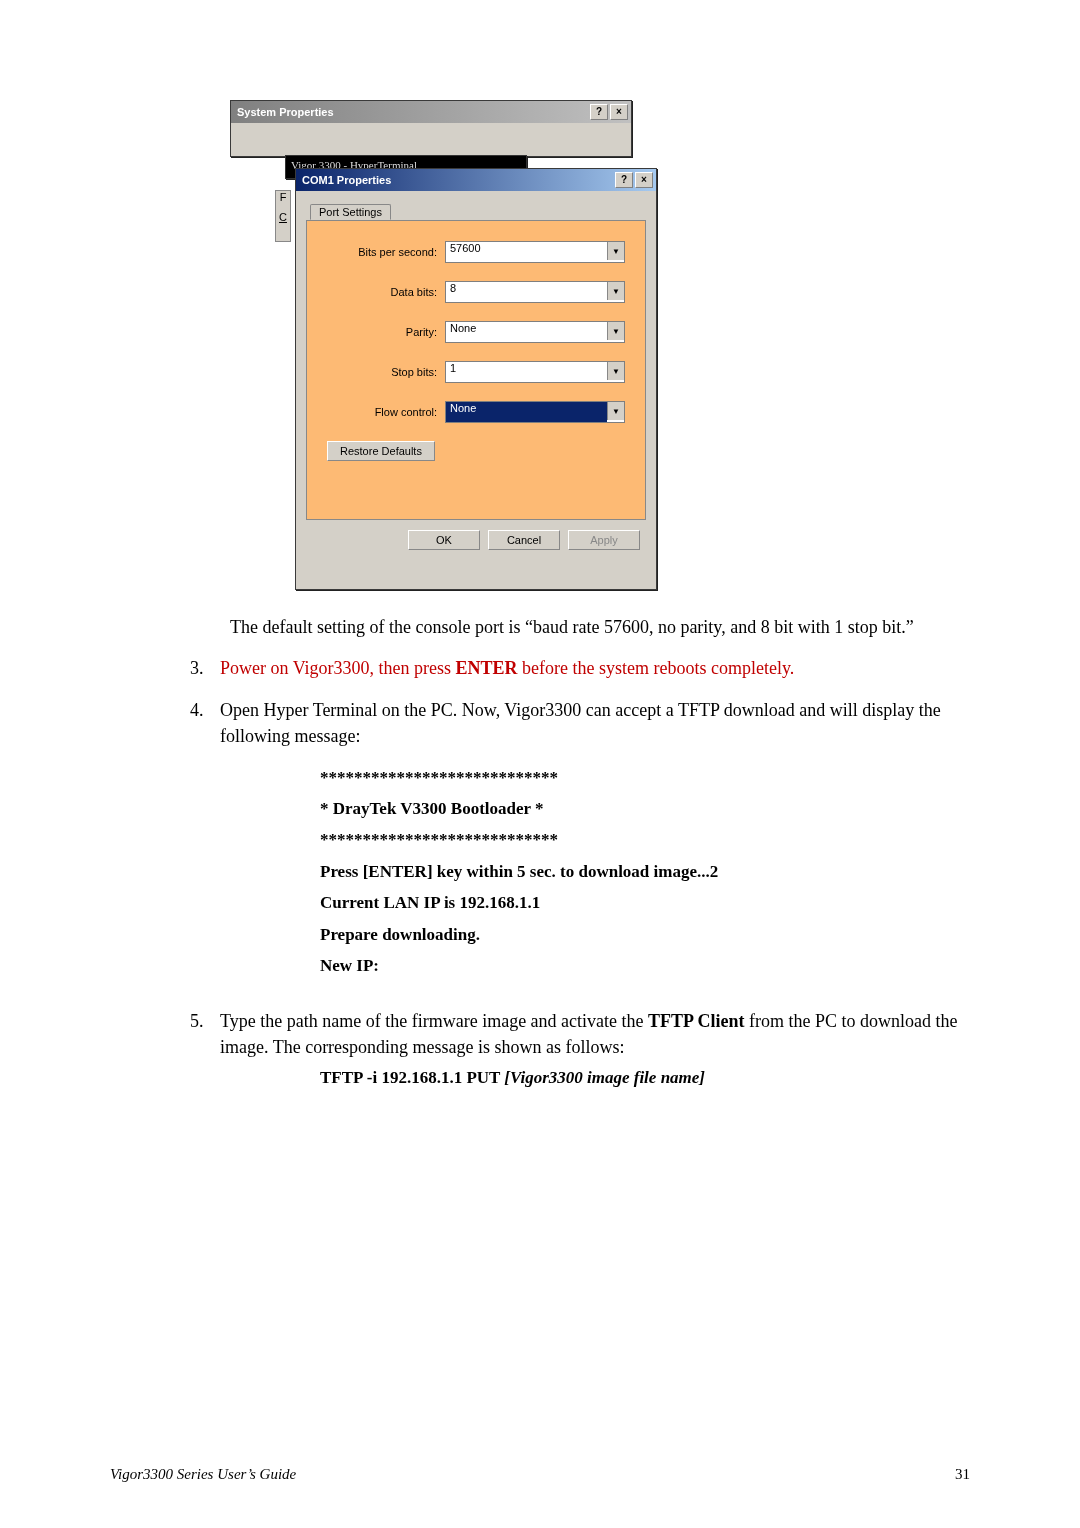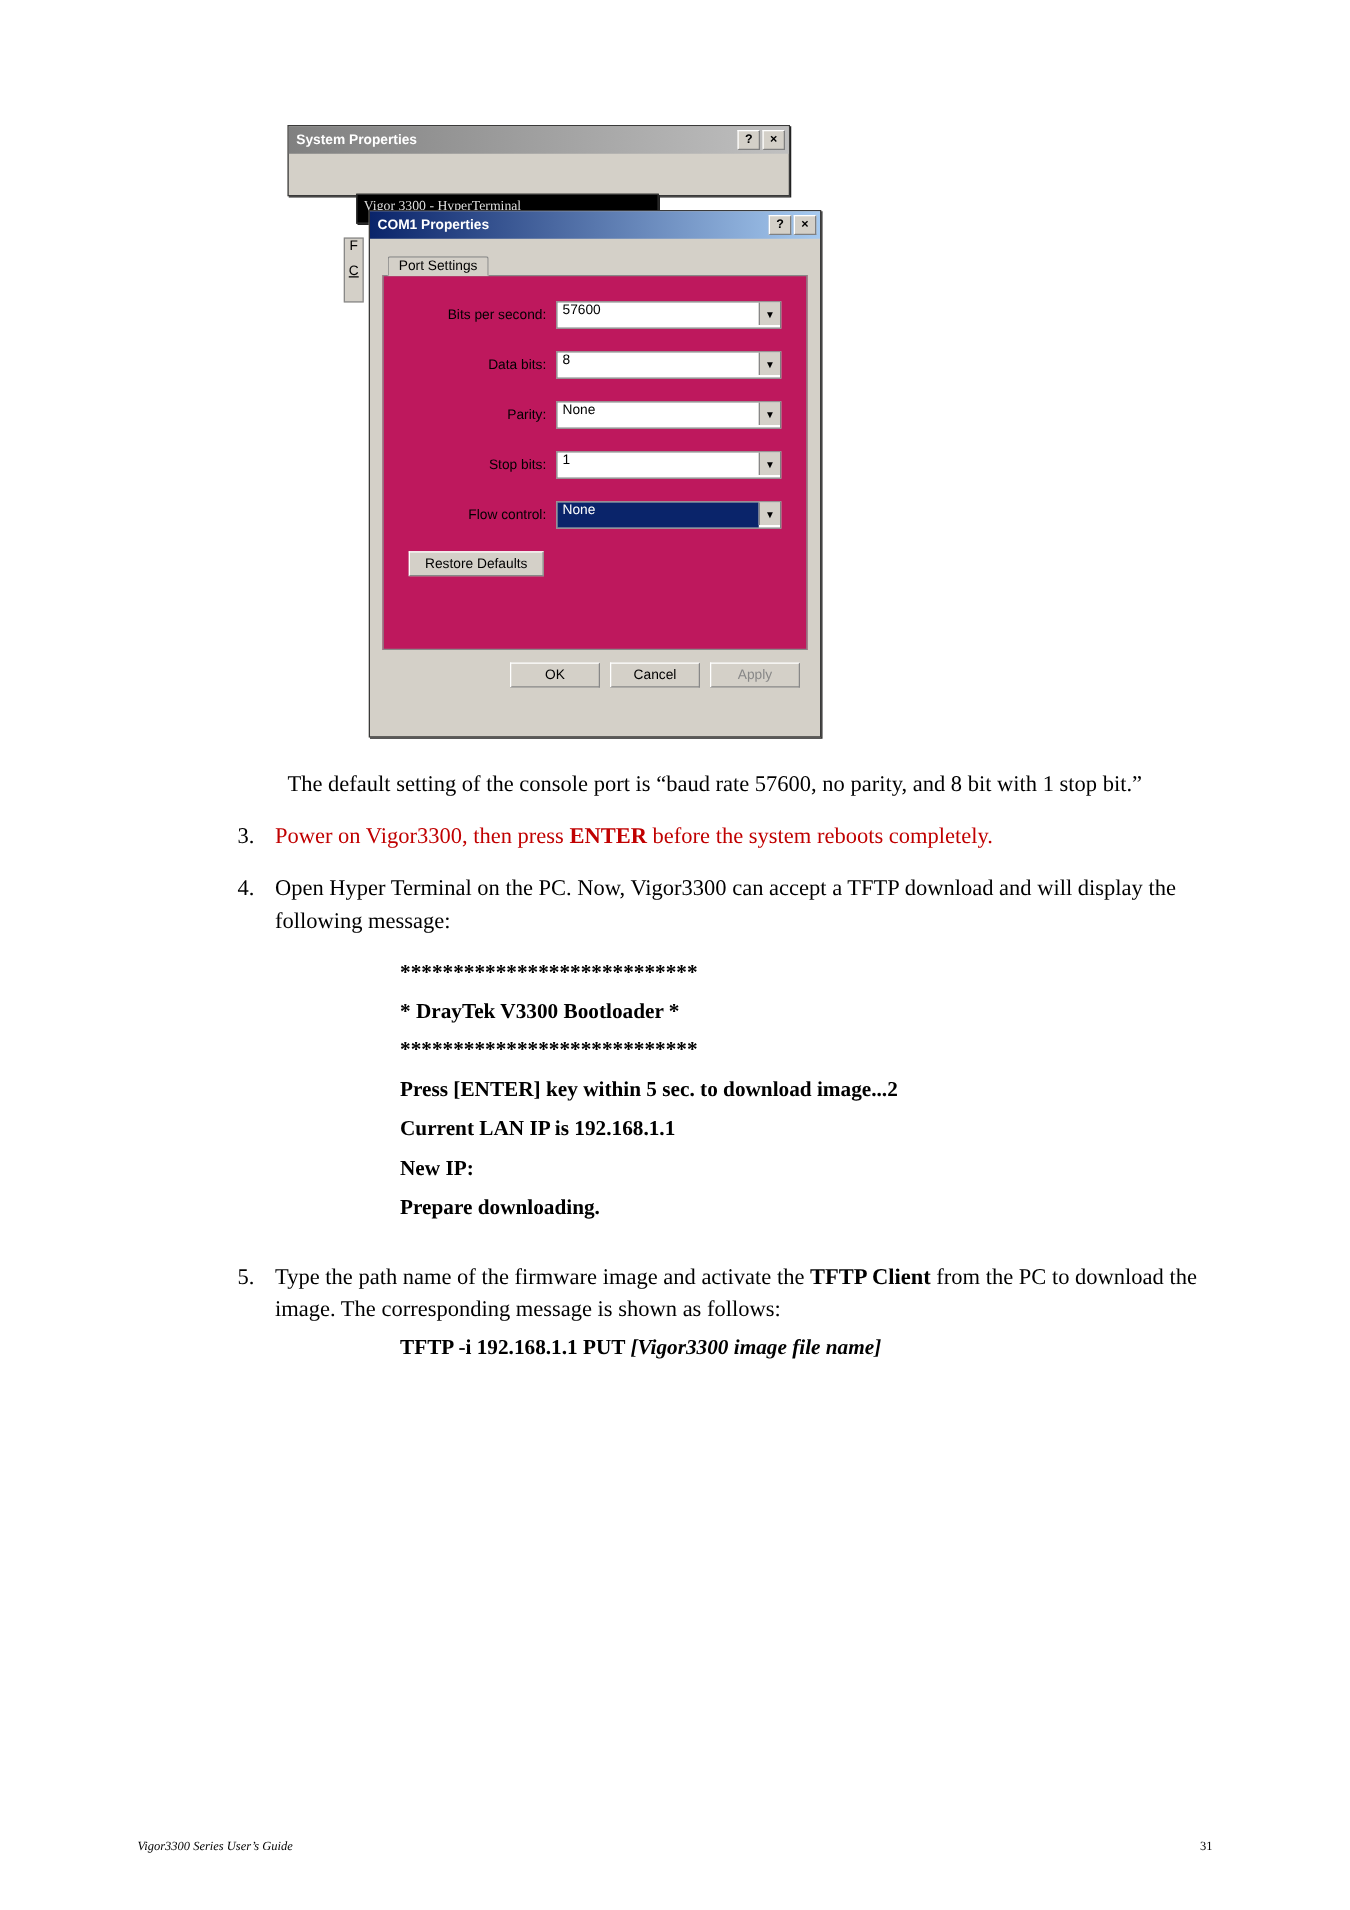--- a/index.html
+++ b/index.html
@@ -98,21 +98,21 @@
     border-radius:2px 2px 0 0;
     padding:1px 8px;
     font-size:11px;
     background:#d4d0c8;
     position:relative;
     top:1px;
     left:4px;
   }
   .port-panel {
     border:1px solid #888;
-    background:#be185d;
+    background:#fdba74;
     padding:20px 20px 14px 20px;
     height:300px;
     box-sizing:border-box;
   }
   .field-row {
     display:flex;
     align-items:center;
     margin-bottom:18px;
     font-size:11px;
     color:#000;
@@ -201,21 +201,21 @@
     font-weight:bold;
     font-size:17px;
   }
   .footer {
     position:absolute;
     bottom:45px;
     left:110px;
     right:110px;
     display:flex;
     justify-content:space-between;
-    font-size:10px;
+    font-size:15px;
   }
   .footer .guide { font-style:italic;}
 </style>
 </head>
 <body>
 
 <div class="page">
 
   <div class="dialog-stack">
 
@@ -313,22 +313,22 @@
     <li>
       <span class="num">4.</span>
       <span class="body">
         <span>Open Hyper Terminal on the PC. Now, Vigor3300 can accept a TFTP download and will display the following message:</span>
         <div class="console-block">
           <div>****************************</div>
           <div>* DrayTek V3300 Bootloader *</div>
           <div>****************************</div>
           <div>Press [ENTER] key within 5 sec. to download image...2</div>
           <div>Current LAN IP is 192.168.1.1</div>
+          <div>Prepare downloading.</div>
           <div>New IP:</div>
-          <div>Prepare downloading.</div>
         </div>
       </span>
     </li>
 
     <li>
       <span class="num">5.</span>
       <span class="body">
         <span>Type the path name of the firmware image and activate the </span><span class="b">TFTP Client</span><span> from the PC to download the image. The corresponding message is shown as follows:</span>
         <div class="indent-cmd">
           <span>TFTP -i 192.168.1.1 PUT </span><span class="i">[Vigor3300 image file name]</span>

